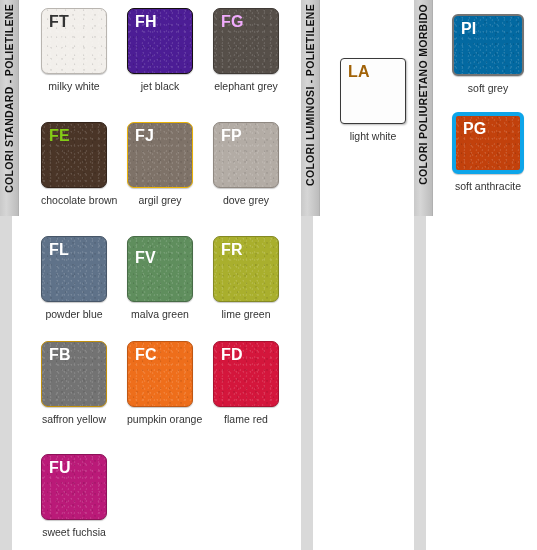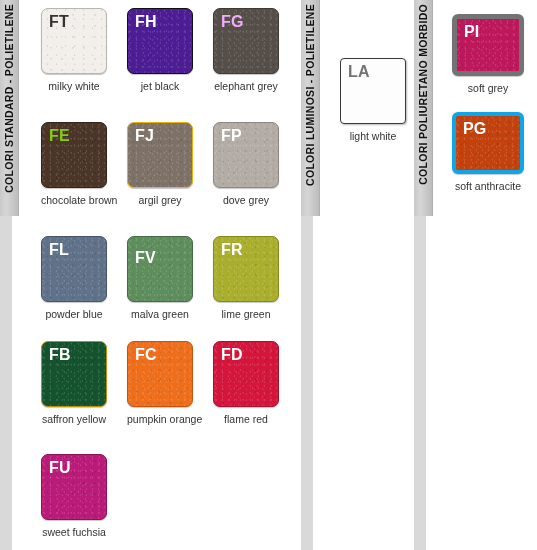--- a/index.html
+++ b/index.html
@@ -179,21 +179,21 @@
 
   <div class="swatch-cell" style="left:213px; top:236px;">
     <div class="chip" style="background:#a9af2d; border:1px solid #848923;">
       <span class="grain"></span>
       <span class="code" style="color:#ffffff;">FR</span>
     </div>
     <div class="name">lime green</div>
   </div>
 
   <div class="swatch-cell" style="left:41px; top:341px;">
-    <div class="chip" style="background:#14532d; border:1px solid #c18f0c;">
+    <div class="chip" style="background:#737373; border:1px solid #c18f0c;">
       <span class="grain"></span>
       <span class="code" style="color:#ffffff;">FB</span>
     </div>
     <div class="name">saffron yellow</div>
   </div>
 
   <div class="swatch-cell" style="left:127px; top:341px;">
     <div class="chip" style="background:#ee6e1b; border:1px solid #bf5714;">
       <span class="grain"></span>
       <span class="code" style="color:#ffffff;">FC</span>
@@ -220,35 +220,35 @@
 </div>
 
 <div class="cat-bar" style="left:301px; top:0px; height:216px;">
   <span class="cat-label">COLORI LUMINOSI - POLIETILENE</span>
 </div>
 <div class="cat-bar-tail" style="left:301px; top:216px; height:334px;"></div>
 
 <div class="col col-lum">
   <div class="swatch-cell" style="left:340px; top:58px;">
     <div class="chip" style="background:#fdfdfd;">
-      <span class="code" style="color:#737373;">LA</span>
+      <span class="code" style="color:#a16207;">LA</span>
     </div>
     <div class="name">light white</div>
   </div>
 </div>
 
 <div class="cat-bar" style="left:414px; top:0px; height:216px;">
   <span class="cat-label">COLORI POLIURETANO MORBIDO</span>
 </div>
 <div class="cat-bar-tail" style="left:414px; top:216px; height:334px;"></div>
 
 <div class="col col-pu">
 
   <div class="swatch-cell" style="left:452px; top:14px;">
-    <div class="chip" style="background:#be185d; border:5px solid #737373;">
+    <div class="chip" style="background:#0369a1; border:2px solid #737373;">
       <span class="grain"></span>
       <span class="code" style="color:#ffffff;">PI</span>
     </div>
     <div class="name">soft grey</div>
   </div>
 
   <div class="swatch-cell" style="left:452px; top:112px;">
     <div class="chip" style="background:#c2410c; border:4px solid #0ea5e9;">
       <span class="grain"></span>
       <span class="code" style="color:#ffffff;">PG</span>

